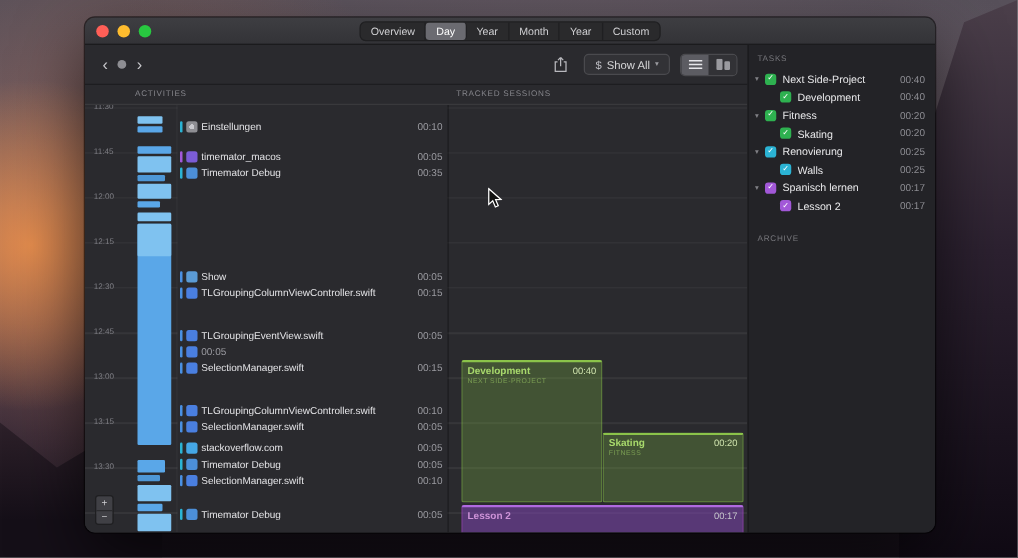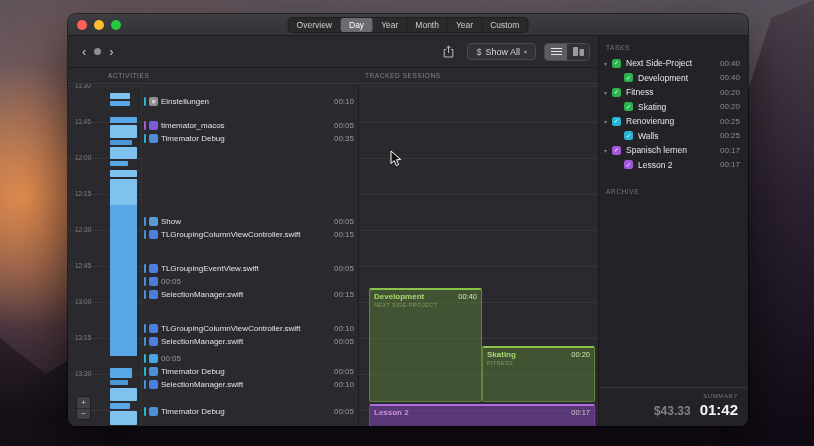--- a/index.html
+++ b/index.html
@@ -281,20 +281,21 @@
           </div>
           <div class="act-row" style="top:251px">
             <span class="acc blue"></span>
               <span class="act-icon icon-swift"></span>
             <span class="act-label">SelectionManager.swift</span>
               <span class="act-dur">00:05</span>
           </div>
           <div class="act-row" style="top:268px">
             <span class="acc teal"></span>
               <span class="act-icon icon-globe"></span>
+            <span class="act-label">stackoverflow.com</span>
               <span class="act-dur">00:05</span>
           </div>
           <div class="act-row" style="top:281px">
             <span class="acc teal"></span>
               <span class="act-icon icon-hammer"></span>
             <span class="act-label">Timemator Debug</span>
               <span class="act-dur">00:05</span>
           </div>
           <div class="act-row" style="top:294px">
             <span class="acc blue"></span>
@@ -408,22 +409,15 @@
       <div class="task-row child">
         <span class="cb purple">
             <i>✓</i>
           </span>
         <span class="task-label">Lesson 2</span>
         <span class="task-dur">00:17</span>
       </div>
 
       <div class="side-head archive-head">ARCHIVE</div>
 
-      <div class="summary">
-        <div class="summary-label">SUMMARY</div>
-        <div class="summary-vals">
-          <span class="summary-amount">$43.33</span>
-          <span class="summary-time">01:42</span>
-        </div>
-      </div>
     </div>
   </div>
 </div>
 
 </body></html>

